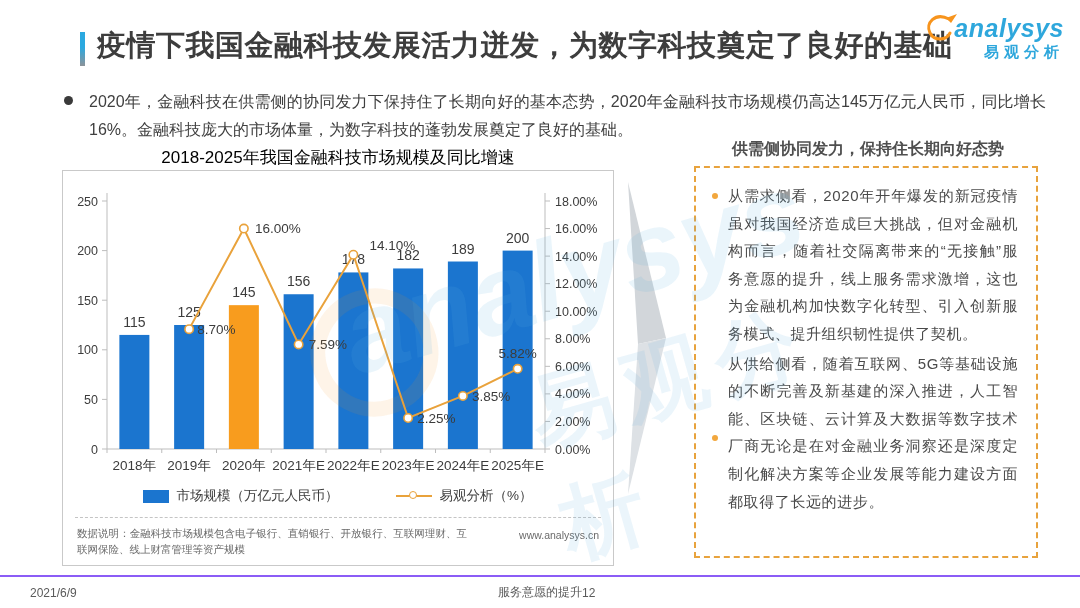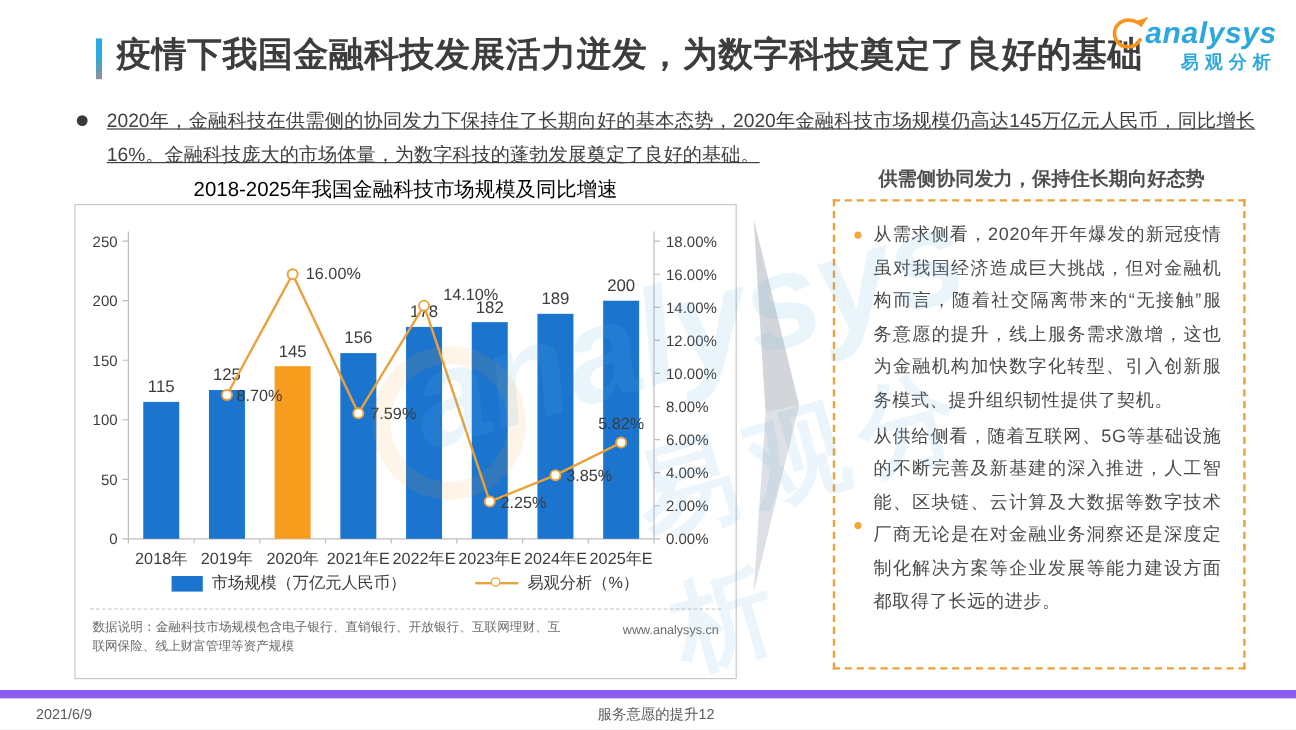--- a/index.html
+++ b/index.html
@@ -13,27 +13,27 @@
   .page-title { margin-left:12px; font-size:29px; font-weight:700; color:#3d3d3d; letter-spacing:0.5px; white-space:nowrap; }
 
   .logo { position:absolute; top:10px; right:16px; z-index:3; text-align:right; }
   .logo-row { display:flex; align-items:center; justify-content:flex-end; }
   .brand-en { font-size:25px; font-weight:700; font-style:italic; color:#2ea7dc; letter-spacing:0.5px; margin-left:-8px; }
   .brand-cn { font-size:15px; font-weight:700; color:#2ea7dc; letter-spacing:5px; margin-top:-3px; }
 
   
   .summary { position:absolute; top:88px; left:64px; width:982px; display:flex; gap:16px; z-index:2; }
   .summary-dot { width:9px; height:9px; border-radius:50%; background:#3a3a3a; margin-top:8px; flex:0 0 auto; }
-  .summary-text { font-size:16px; line-height:1.72; color:#3f3f3f; text-align:justify;text-decoration:underline; }
+  .summary-text { font-size:16px; line-height:1.72; color:#3f3f3f; text-align:justify; }
 
   
   .chart-title { position:absolute; top:146px; left:62px; width:552px; text-align:center; font-size:17px; font-weight:400; color:#000000; z-index:2; }
   .chart-box { position:absolute; top:170px; left:62px; width:552px; height:396px; border:1px solid #c9c9c9; background:#fff; z-index:1; }
   .chart-svg { display:block; width:550px; height:304px; margin-top:2px; }
-  .legend { display:flex; justify-content:center; align-items:center; gap:58px; font-size:13.5px; color:#3c3c3c; }
+  .legend { display:flex; justify-content:center; align-items:center; gap:58px; margin-top:10px; font-size:13.5px; color:#3c3c3c; }
   .legend-item { display:flex; align-items:center; gap:7px; }
   .legend-swatch { display:inline-block; width:26px; height:13px; background:#1b75cf; }
   .legend-line { position:relative; display:inline-block; width:36px; height:2px; background:#e9a23b; }
   .legend-line i { position:absolute; left:13px; top:-4px; width:8px; height:8px; border:1.5px solid #e9a23b; border-radius:50%; background:#fff; }
   .note-sep { margin:12px 12px 0 12px; border-top:1px dashed #c4c4c4; }
   .note-row { display:flex; justify-content:space-between; gap:24px; padding:7px 14px 0 14px; font-size:10.5px; color:#6a6a6a; line-height:1.55; }
   .note-text { max-width:390px; text-align:justify; }
   .note-site { white-space:nowrap; padding-top:2px; }
 
   
@@ -48,21 +48,21 @@
   .panel-dot { flex:0 0 auto; width:6px; height:6px; border-radius:50%; background:#f2a73d; margin-top:11px; }
   .panel-text { font-size:15px; line-height:1.84; letter-spacing:0.6px; color:#4a4a4a; text-align:justify; }
 
   
   .watermark { position:absolute; left:300px; top:185px; width:580px; height:330px; transform:rotate(-16deg); pointer-events:none; z-index:8; }
   .wm-circle { position:absolute; left:18px; top:44px; width:128px; height:128px; border:15px solid rgba(247,148,29,0.10); border-radius:50%; }
   .wm-en { position:absolute; left:58px; top:22px; font-size:112px; font-weight:700; font-style:italic; color:rgba(90,175,225,0.13); }
   .wm-cn { position:absolute; left:215px; top:158px; font-size:84px; font-weight:700; color:rgba(90,175,225,0.12); letter-spacing:12px; }
 
   
-  .footer { position:absolute; left:0; right:0; bottom:0; height:33px; border-top:7px solid #8b5cf6; display:flex; align-items:center; padding:0 30px; font-size:12px; color:#5a5a5a; background:#fff; z-index:2; }
+  .footer { position:absolute; left:0; right:0; bottom:0; height:33px; border-top:2px solid #8b5cf6; display:flex; align-items:center; padding:0 30px; font-size:12px; color:#5a5a5a; background:#fff; z-index:2; }
   .footer-date { flex:1; }
   .footer-slogan { flex:0; white-space:nowrap; }
   .footer-page { flex:1; }
 </style>
 </head>
 <body>
 
 <div class="slide">
 
   <div class="title-row">

